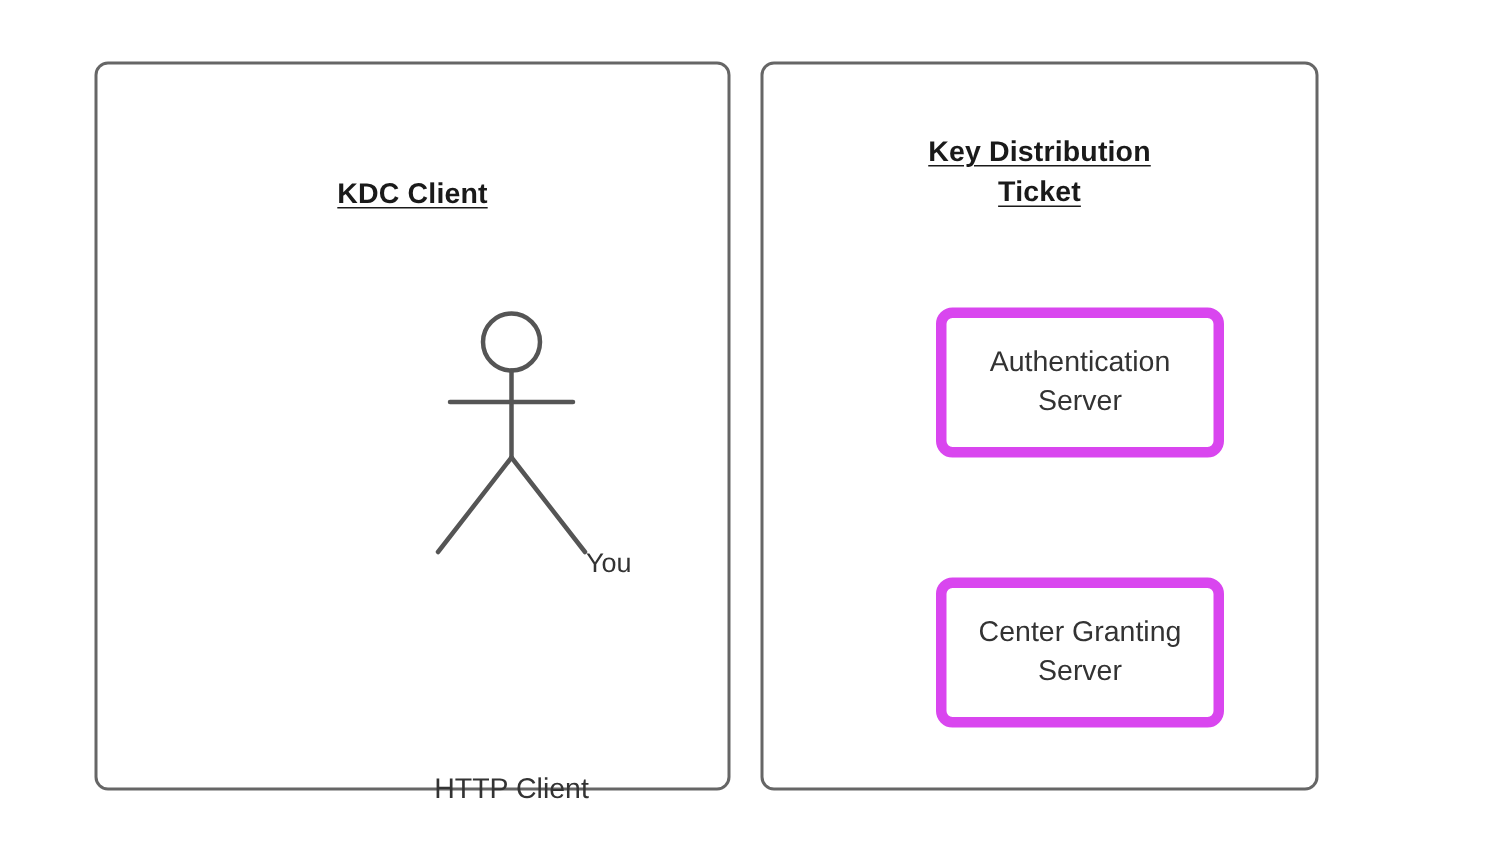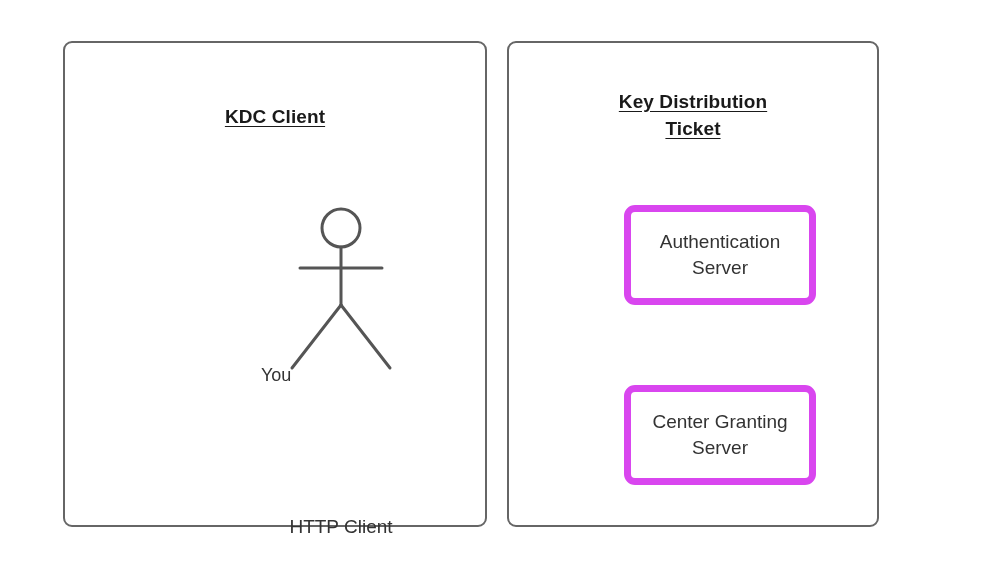--- a/index.html
+++ b/index.html
@@ -48,39 +48,39 @@
     right: 0;
     text-align: center;
     font-size: 19px;
     font-weight: bold;
     color: #1a1a1a;
     text-decoration: underline;
     text-underline-offset: 3px;
     line-height: 27px;
     letter-spacing: 0.1px;
   }
-  #panel-client .panel-title { top: 60px; }
+  #panel-client .panel-title { top: 73px; }
   #panel-kdc .panel-title { top: 45px; }
 
   
   .actor {
     position: absolute;
     left: 196px;
     top: 158px;
     width: 160px;
     height: 180px;
   }
   .actor svg { display: block; }
 
   .actor-label {
     position: absolute;
     left: 196px;
     top: 322px;
     width: 160px;
-    text-align: left;
+    text-align: right;
     font-size: 18px;
     color: #333333;
   }
 
   
   .service-icon {
     position: absolute;
     left: 228px;
     top: 378px;
     width: 96px;

